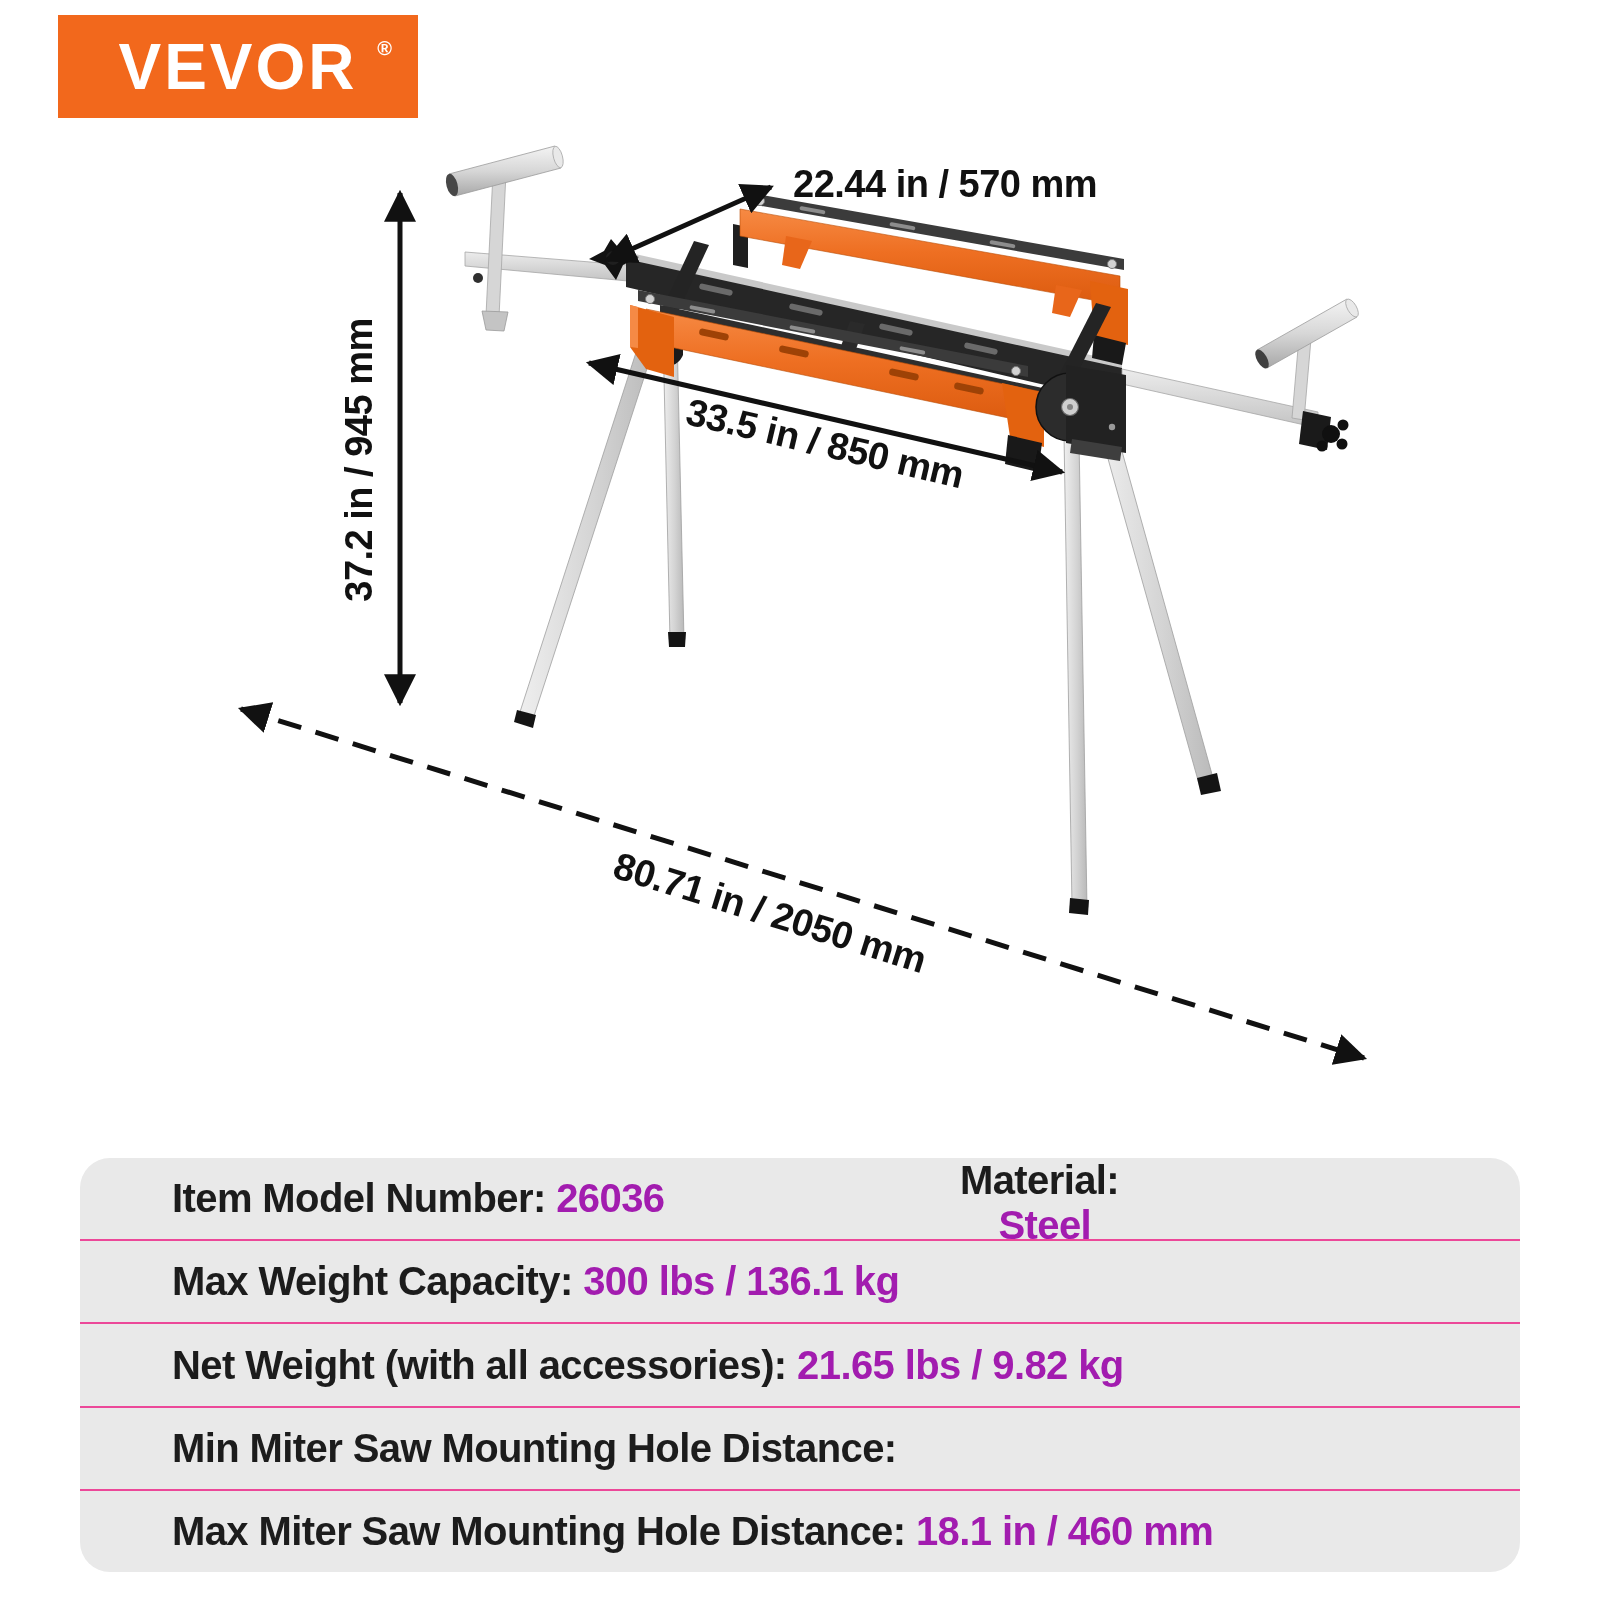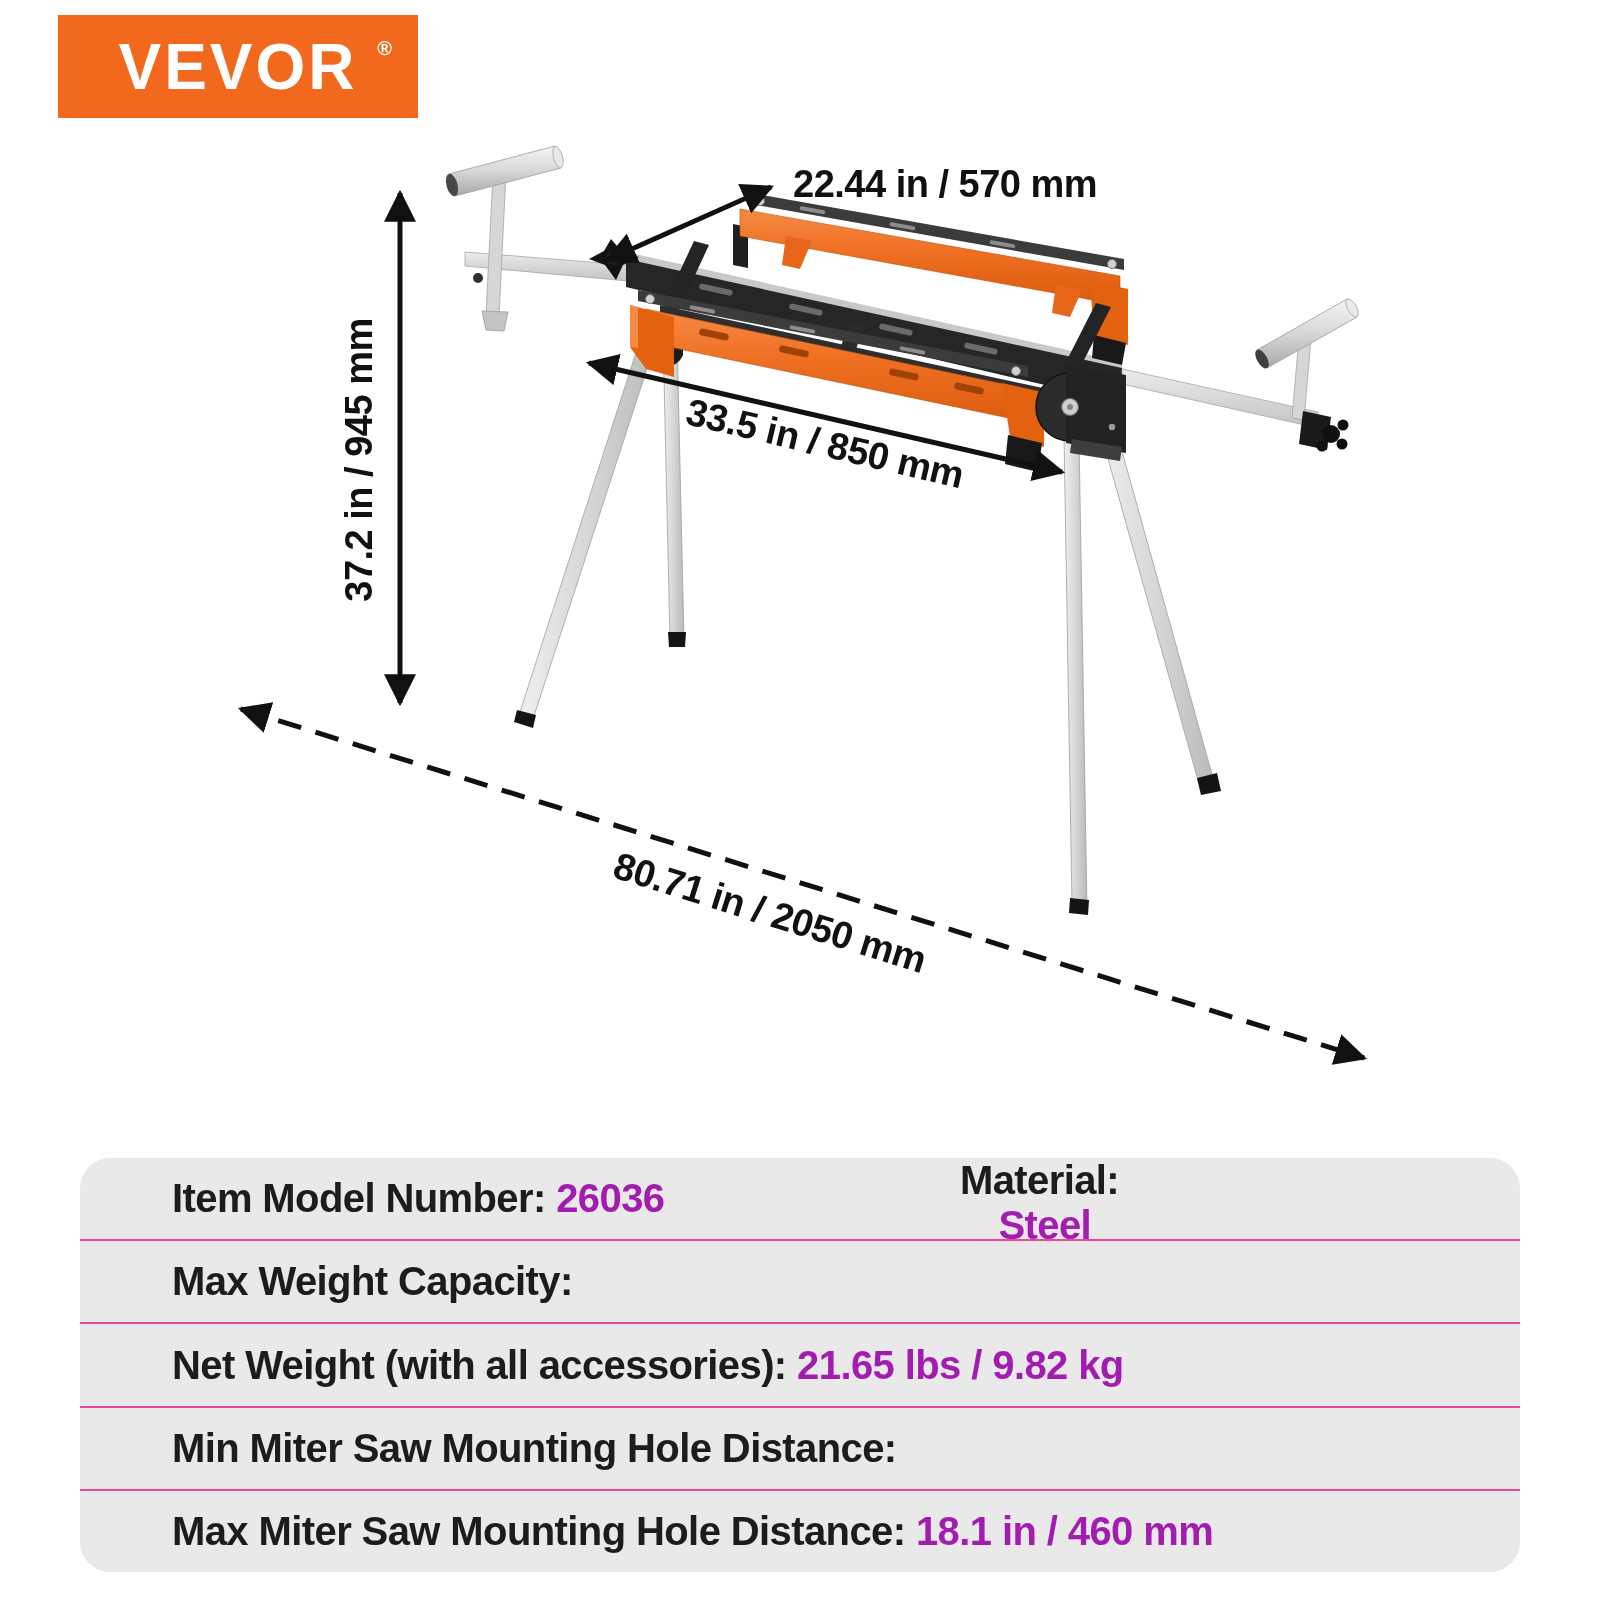--- a/index.html
+++ b/index.html
@@ -197,21 +197,21 @@
   </svg>
 
   <div class="panel">
     <div class="row">
       <span>Item Model Number: </span><span class="val">26036</span>
       <span class="col2">
         <span>Material: </span><span class="val">Steel</span>
       </span>
     </div>
     <div class="row">
-      <span>Max Weight Capacity: </span>
+      <span>Max Weight Capacity: </span><span class="val">300 lbs / 136.1 kg</span>
     </div>
     <div class="row">
       <span>Net Weight (with all accessories): </span><span class="val">21.65 lbs / 9.82 kg</span>
     </div>
     <div class="row">
       <span>Min Miter Saw Mounting Hole Distance: </span>
     </div>
     <div class="row">
       <span>Max Miter Saw Mounting Hole Distance: </span><span class="val">18.1 in / 460 mm</span>
     </div>

